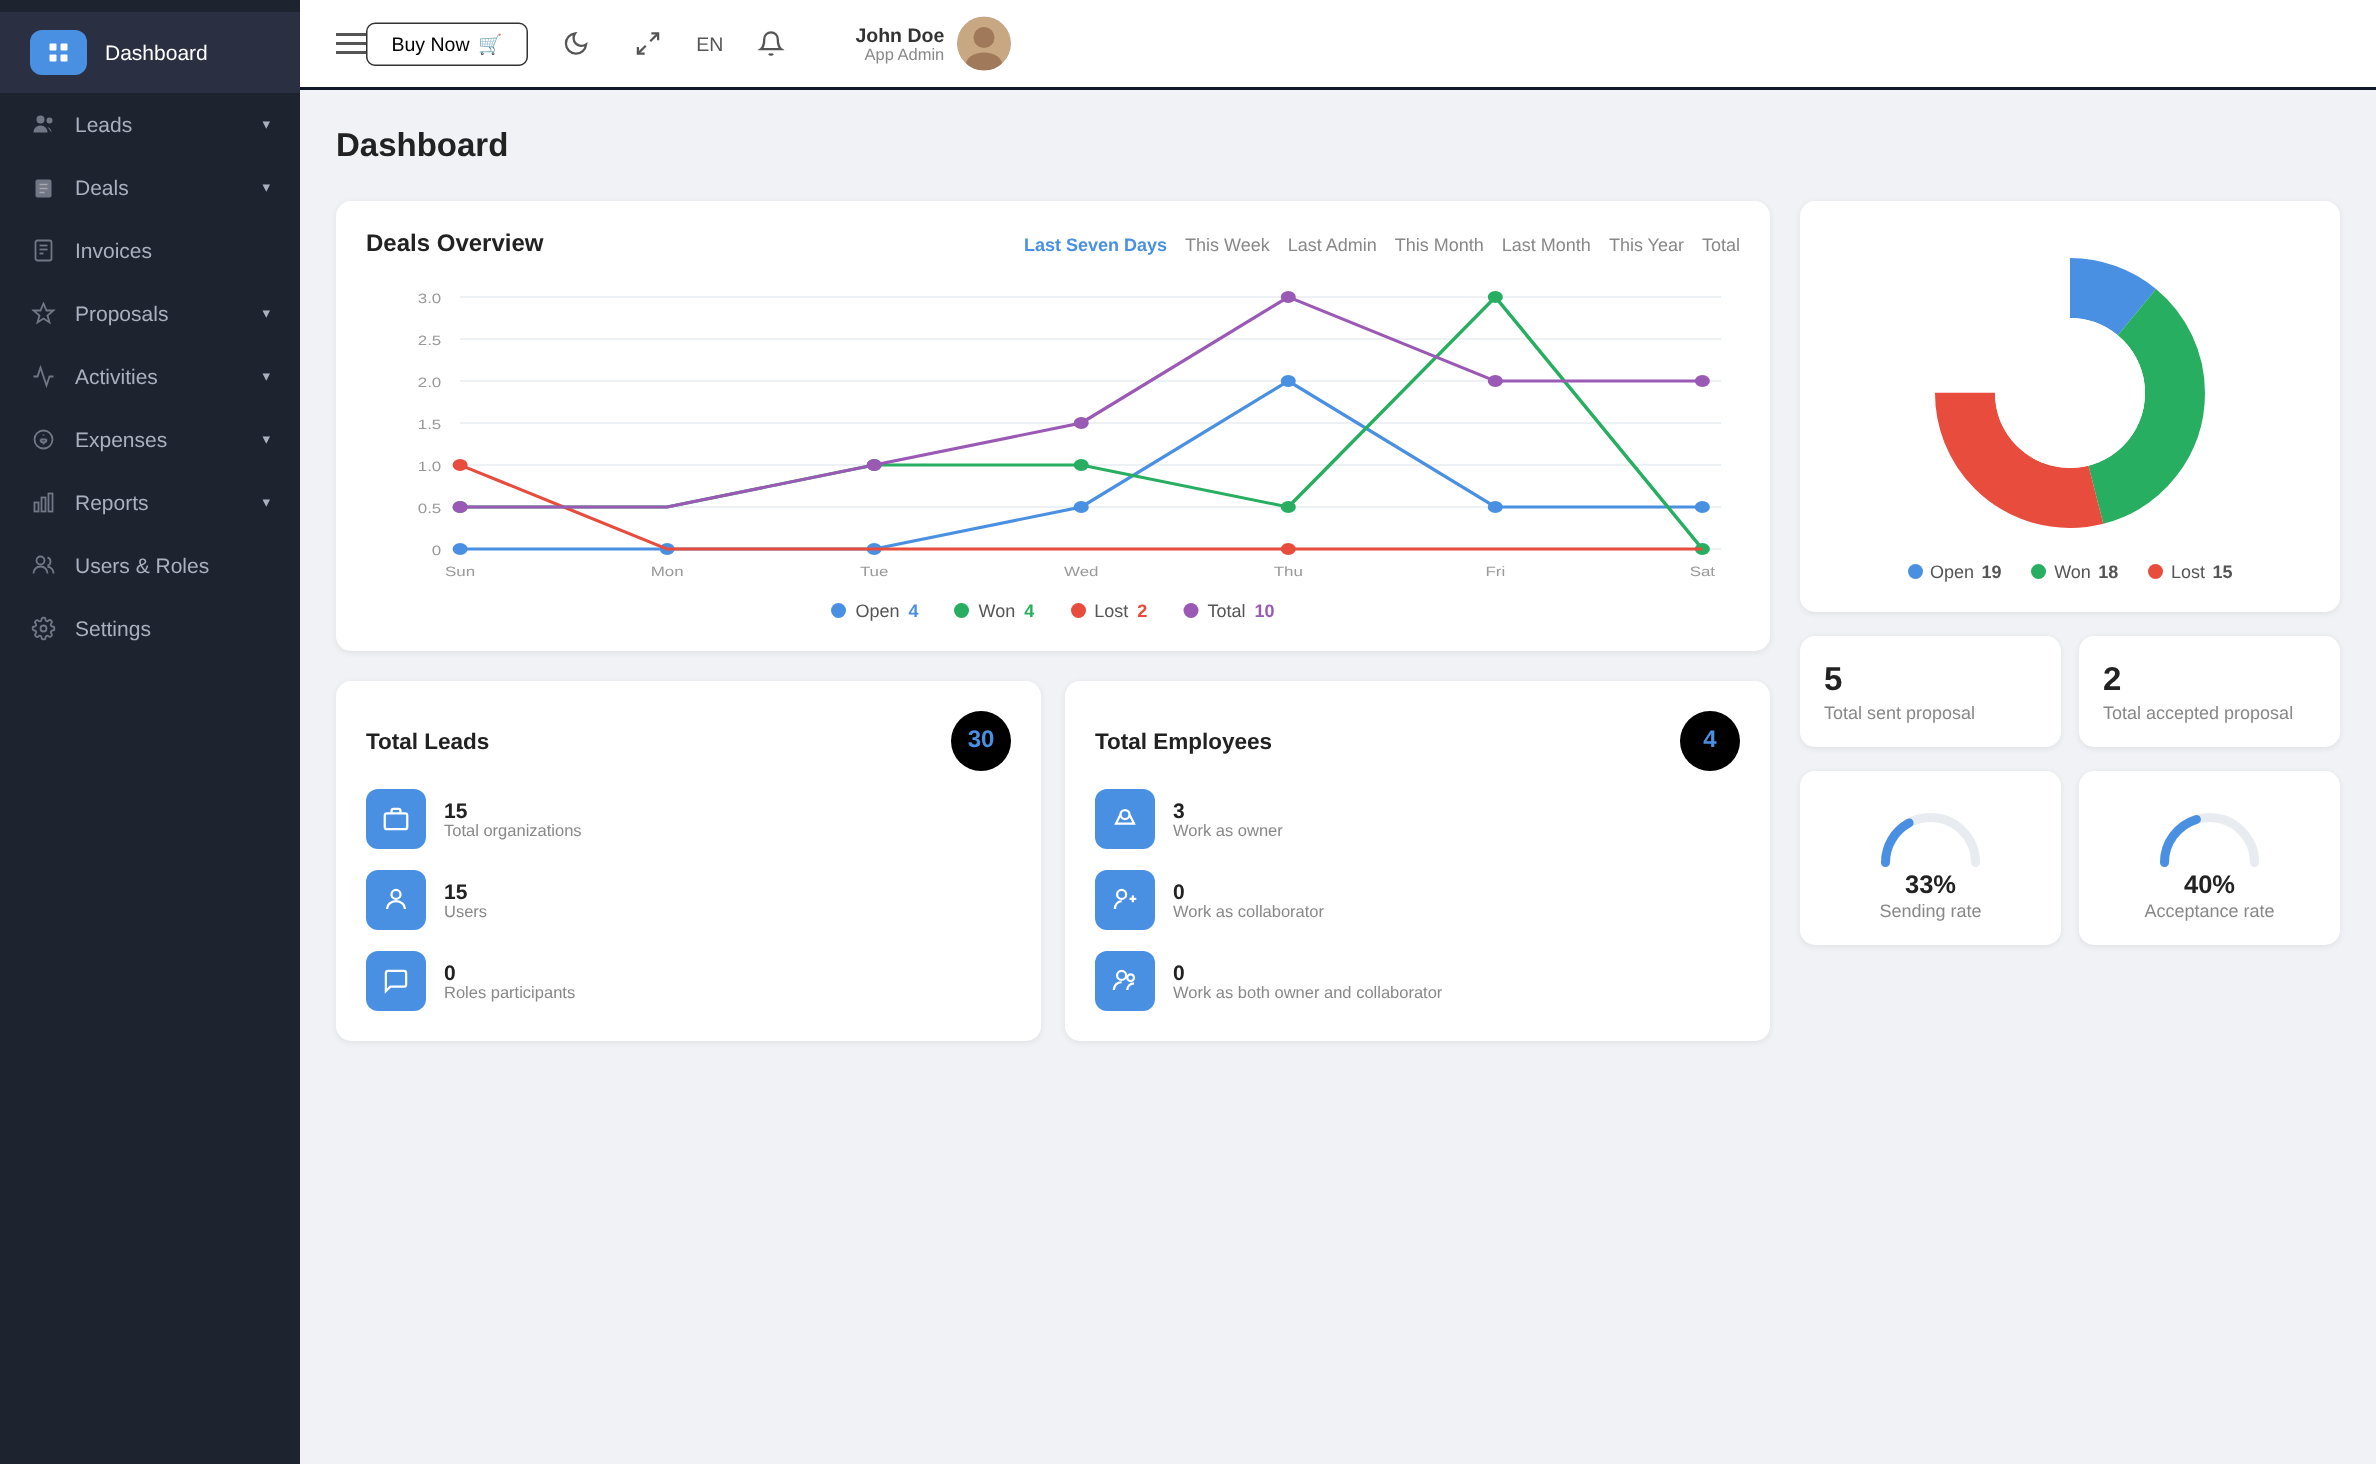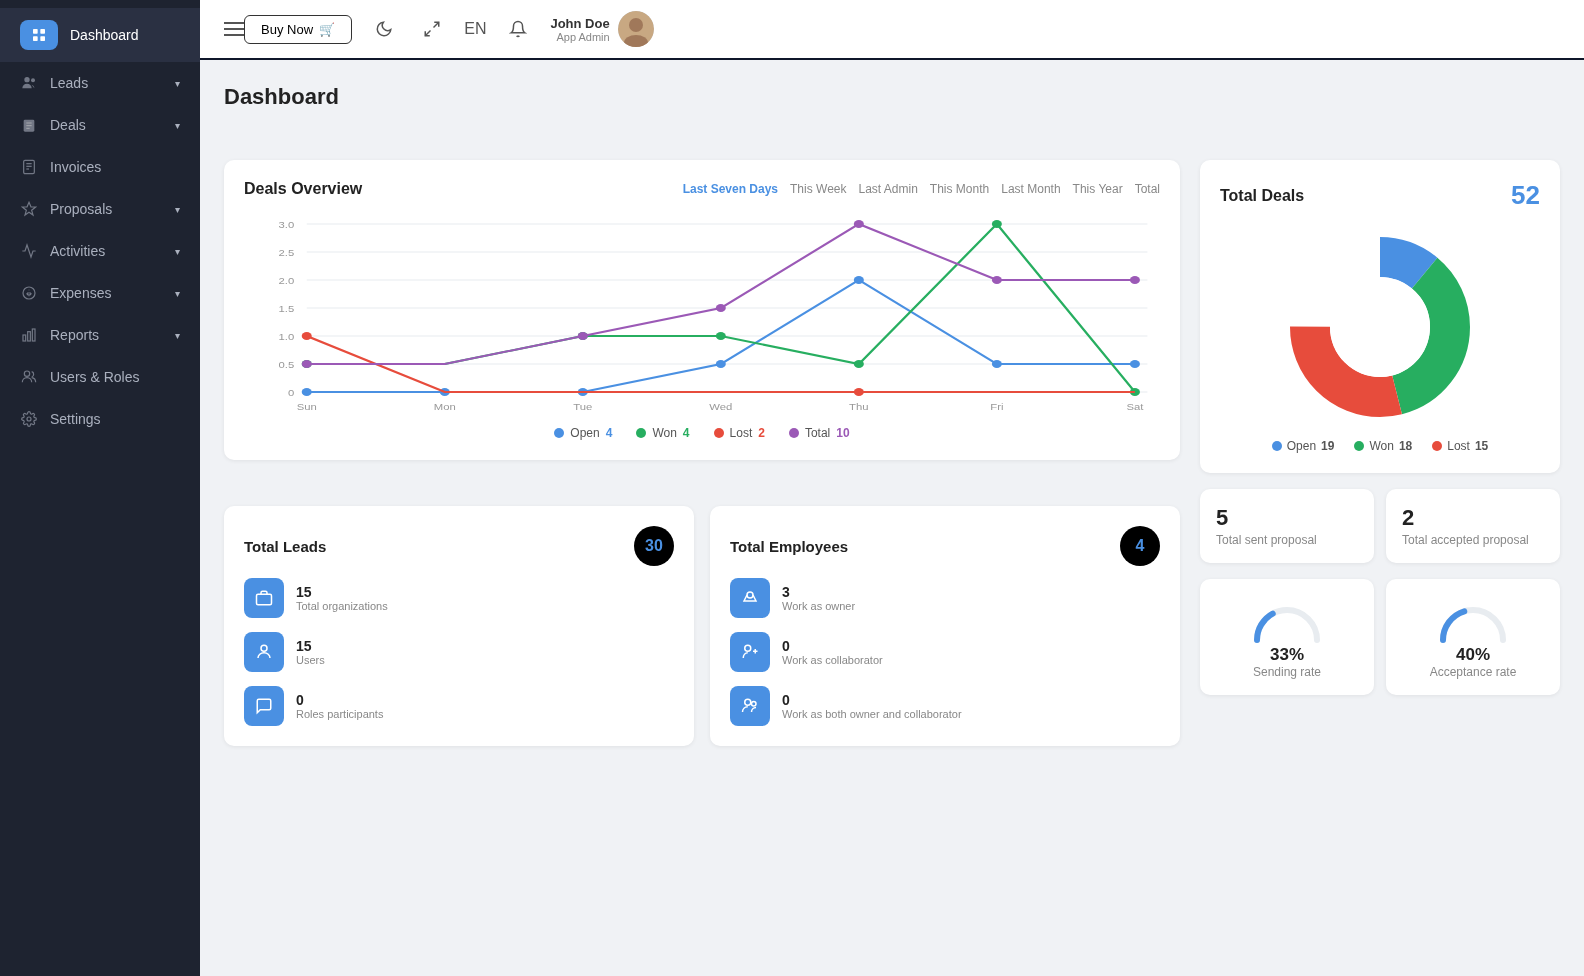--- a/index.html
+++ b/index.html
@@ -23,38 +23,38 @@
     .main { flex: 1; display: flex; flex-direction: column; overflow: hidden; }
 
     
     .header { background: #fff; height: 60px; display: flex; align-items: center; justify-content: flex-start; padding: 0 24px; border-bottom: 2px solid #0f172a; flex-shrink: 0; }
     .header-left { display: flex; align-items: center; gap: 16px; }
     .hamburger { cursor: pointer; display: flex; flex-direction: column; gap: 4px; }
     .hamburger span { width: 20px; height: 2px; background: #555; display: block; }
     .header-right { display: flex; align-items: center; gap: 16px; }
     .buy-now-btn { border: 1.5px solid #333; background: #fff; padding: 6px 16px; border-radius: 6px; cursor: pointer; font-size: 13px; display: flex; align-items: center; gap: 6px; }
     .header-icon { width: 32px; height: 32px; display: flex; align-items: center; justify-content: center; cursor: pointer; color: #555; font-size: 16px; }
-    .lang-btn { font-size: 16px; color: #555; cursor: pointer; font-weight: 500; }
-    .user-info { display: flex; align-items: center; gap: 8px; }
+    .lang-btn { font-size: 13px; color: #555; cursor: pointer; font-weight: 500; }
+    .user-info { display: flex; align-items: center; gap: 8px; margin-left: 24px; }
     .user-text { text-align: right; }
     .user-name { font-size: 13px; font-weight: 600; color: #333; }
     .user-role { font-size: 11px; color: #888; }
     .avatar { width: 36px; height: 36px; border-radius: 50%; background: #ccc; overflow: hidden; display: flex; align-items: center; justify-content: center; }
 
     
     .content { flex: 1; overflow-y: auto; padding: 24px; display: flex; flex-direction: column; gap: 20px; }
     .page-title { font-size: 22px; font-weight: 600; color: #222; margin-bottom: 4px; }
 
     
     .dashboard-grid { display: flex; gap: 20px; }
     .main-col { flex: 1; display: flex; flex-direction: column; gap: 20px; }
     .side-col { width: 360px; display: flex; flex-direction: column; gap: 16px; }
 
     
-    .card { background: #fff; border-radius: 10px; padding: 20px; box-shadow: 0 1px 4px rgba(0,0,0,0.07); margin-top: 26px; }
+    .card { background: #fff; border-radius: 10px; padding: 20px; box-shadow: 0 1px 4px rgba(0,0,0,0.07); }
 
     
     .deals-overview { }
     .card-header { display: flex; align-items: center; justify-content: space-between; margin-bottom: 16px; flex-wrap: wrap; gap: 8px; }
     .card-title { font-size: 16px; font-weight: 600; color: #222; }
     .time-filters { display: flex; gap: 12px; flex-wrap: wrap; }
     .time-filter { font-size: 12px; color: #888; cursor: pointer; }
     .time-filter.active { color: #4a90e2; font-weight: 600; }
 
     
@@ -494,24 +494,20 @@
               </div>
             </div>
           </div>
 
         </div>
       </div>
 
       <div class="side-col">
 
         <div class="card total-deals-card">
-          <div class="total-deals-header">
-            <span class="total-deals-title">Total Deals</span>
-            <span class="total-deals-count">52</span>
-          </div>
           <div class="donut-container">
             <svg width="200" height="200" viewBox="0 0 200 200">
 
               <circle cx="100" cy="100" r="70" fill="none" stroke="#4a90e2" stroke-width="40" stroke-dasharray="158.3 439.8" stroke-dashoffset="109.95" transform="rotate(-90 100 100)"></circle>
 
               <circle cx="100" cy="100" r="70" fill="none" stroke="#27ae60" stroke-width="40" stroke-dasharray="153.9 439.8" stroke-dashoffset="-48.35" transform="rotate(-90 100 100)"></circle>
 
               <circle cx="100" cy="100" r="70" fill="none" stroke="#e74c3c" stroke-width="40" stroke-dasharray="127.5 439.8" stroke-dashoffset="-202.25" transform="rotate(-90 100 100)"></circle>
 
               <circle cx="100" cy="100" r="50" fill="white"></circle>

